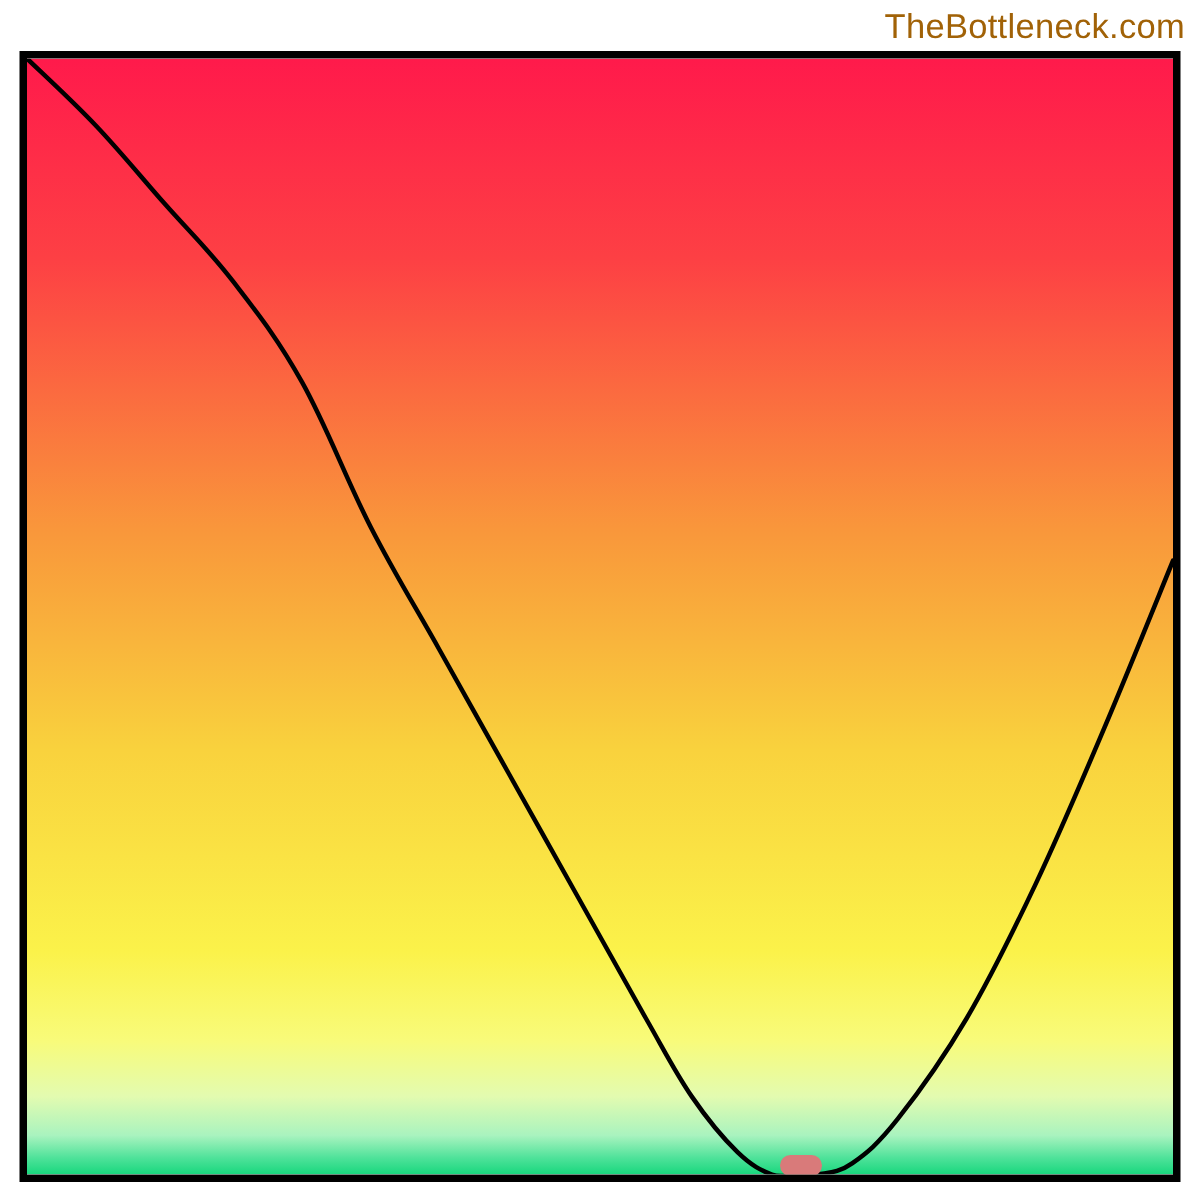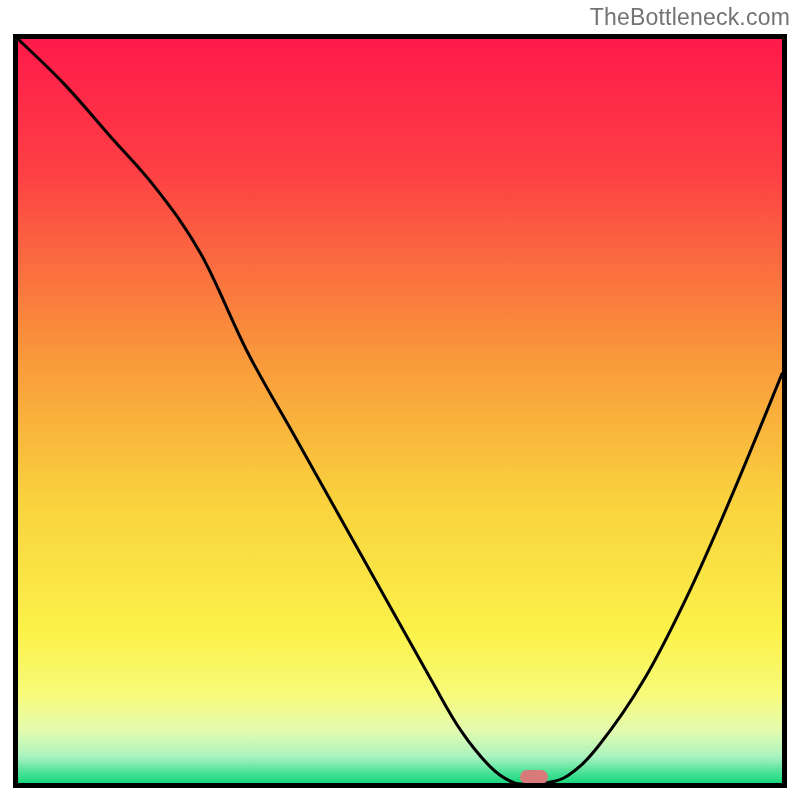--- a/index.html
+++ b/index.html
@@ -14,21 +14,21 @@
     position: relative;
     width: 800px;
     height: 800px;
   }
   .watermark {
     position: absolute;
     top: 4px;
     right: 10px;
     font-size: 23px;
     font-weight: 400;
-    color: #737373;
+    color: #a16207;
     letter-spacing: 0.2px;
     z-index: 20;
   }
   .plot-outer {
     position: absolute;
     left: 13px;
     top: 34px;
     width: 774px;
     height: 754px;
     border: 5px solid #000;

